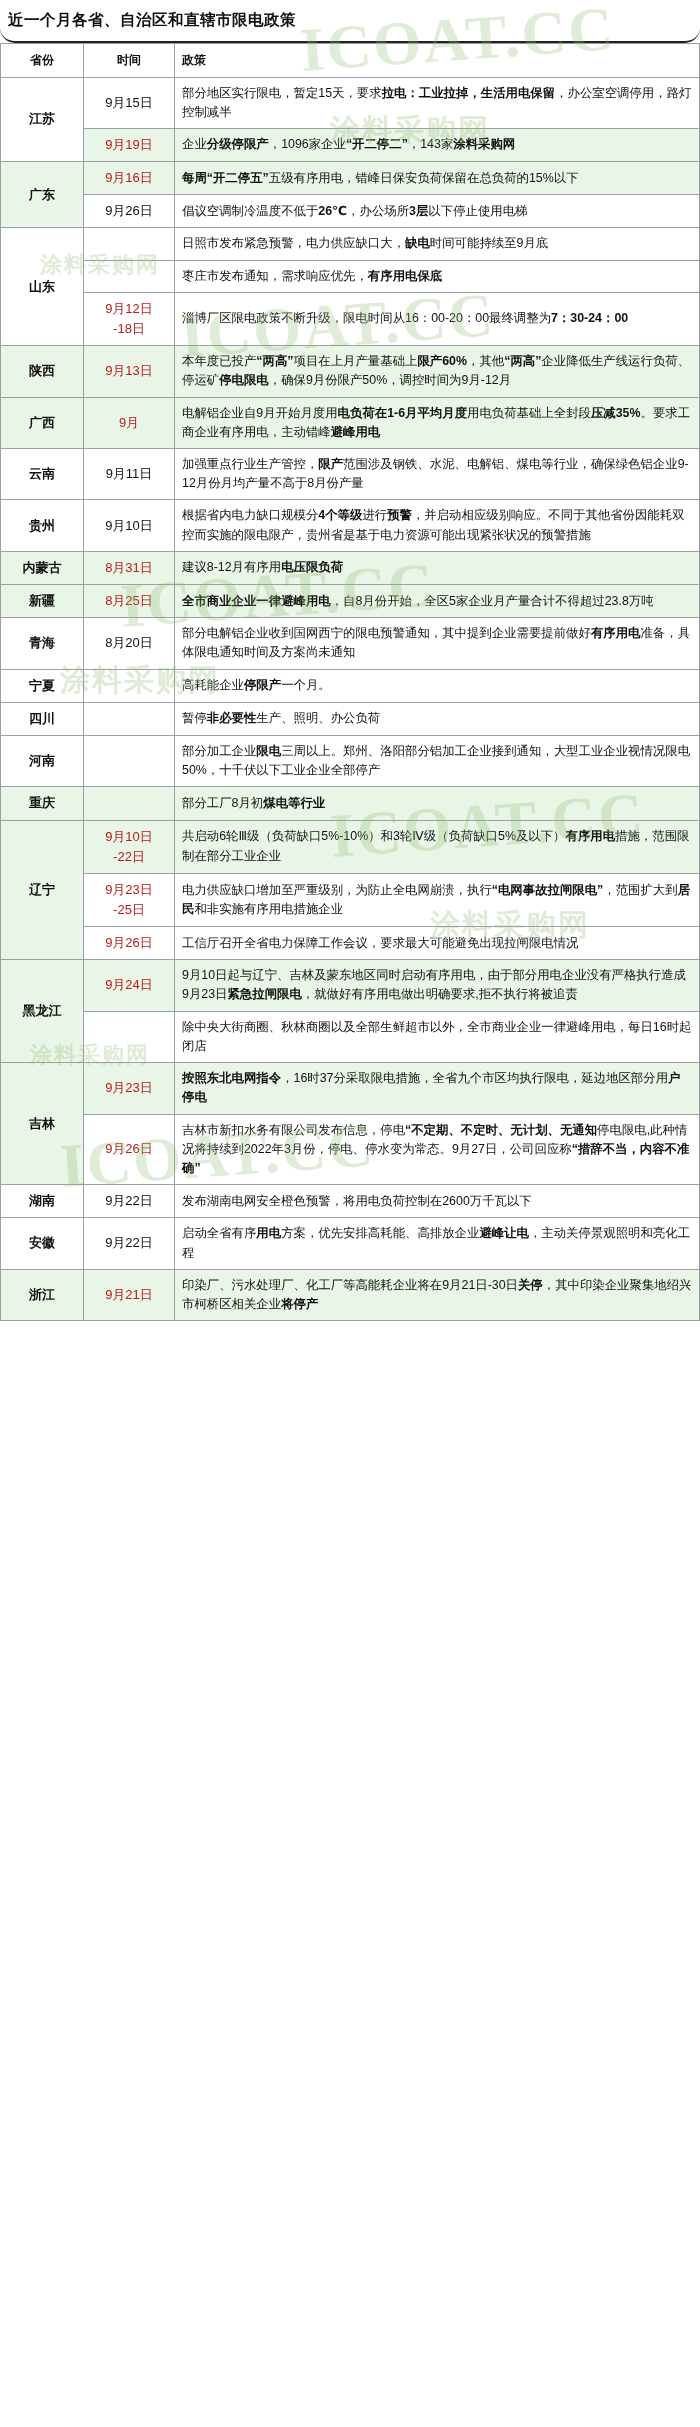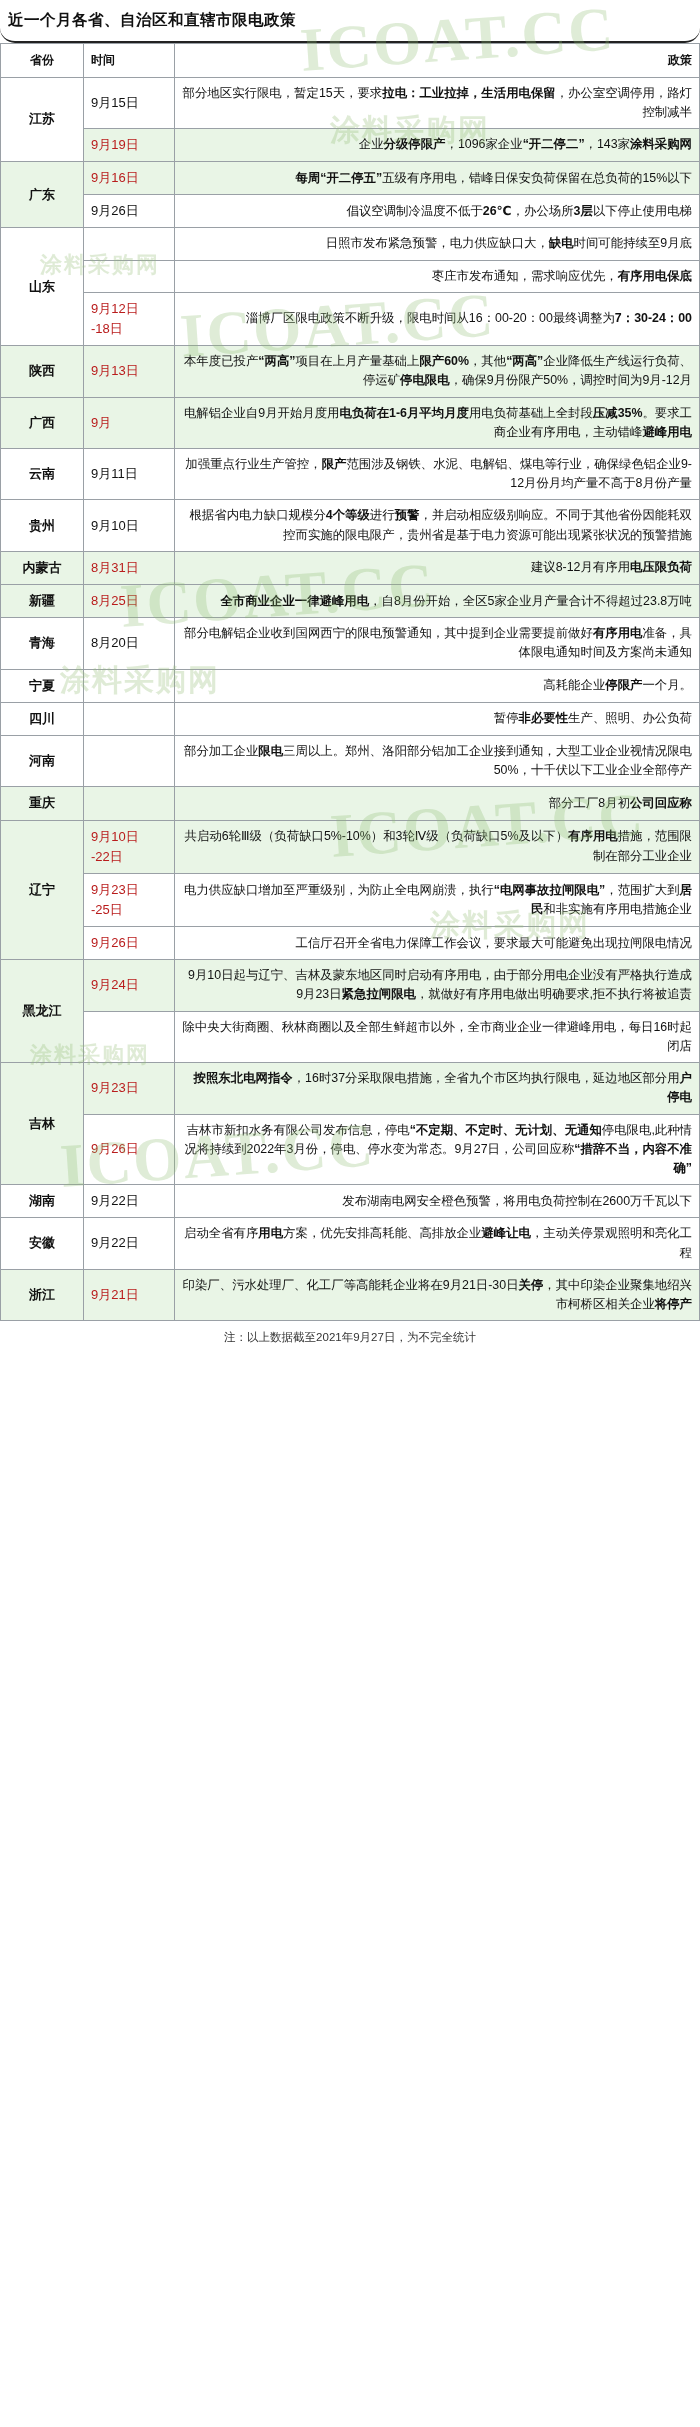--- a/index.html
+++ b/index.html
@@ -70,22 +70,22 @@
     line-height:1.55;
   }
   thead th{
     font-weight:bold;
     font-size:12px;
     text-align:left;
     padding:7px 7px;
     background:#fff;
   }
   th.c-prov,td.c-prov{width:68px;text-align:center;}
-  th.c-time,td.c-time{width:76px;text-align:left;}
-  th.c-pol,td.c-pol{width:auto;text-align:right;}
+  th.c-time,td.c-time{width:76px;text-align:center;}
+  th.c-pol,td.c-pol{width:auto;text-align:left;}
   td.c-prov{font-weight:bold;font-size:13px;}
   td.c-time{font-size:13px;}
   .green-cell{background:#e9f5e6;}
   .green-text{color:#b91c1c;}
   .note{
     text-align:center;
     font-size:11.5px;
     color:#333;
     padding:9px 0 8px 0;
     position:relative;
@@ -200,21 +200,21 @@
           <td class="c-pol">暂停<b>非必要性</b>生产、照明、办公负荷</td>
         </tr>
         <tr>
           <td class="c-prov" rowspan="1">河南</td>
           <td class="c-time"></td>
           <td class="c-pol">部分加工企业<b>限电</b>三周以上。郑州、洛阳部分铝加工企业接到通知，大型工业企业视情况限电50%，十千伏以下工业企业全部停产</td>
         </tr>
         <tr>
           <td class="c-prov green-cell" rowspan="1">重庆</td>
           <td class="c-time green-cell"></td>
-          <td class="c-pol green-cell">部分工厂8月初<b>公司回应称</b></td>
+          <td class="c-pol green-cell">部分工厂8月初<b>煤电等行业</b></td>
         </tr>
         <tr>
           <td class="c-prov green-cell" rowspan="3">辽宁</td>
           <td class="c-time green-cell green-text"><span class="nowrap">9月10日</span><br><span class="nowrap">-22日</span></td>
           <td class="c-pol green-cell">共启动6轮Ⅲ级（负荷缺口5%-10%）和3轮Ⅳ级（负荷缺口5%及以下）<b>有序用电</b>措施，范围限制在部分工业企业</td>
         </tr>
         <tr>
           <td class="c-time green-text"><span class="nowrap">9月23日</span><br><span class="nowrap">-25日</span></td>
           <td class="c-pol">电力供应缺口增加至严重级别，为防止全电网崩溃，执行<b>“电网事故拉闸限电”</b>，范围扩大到<b>居民</b>和非实施有序用电措施企业</td>
         </tr>
@@ -251,14 +251,13 @@
           <td class="c-pol"> 启动全省有序<b>用电</b>方案，优先安排高耗能、高排放企业<b>避峰让电</b>，主动关停景观照明和亮化工程</td>
         </tr>
         <tr>
           <td class="c-prov green-cell" rowspan="1">浙江</td>
           <td class="c-time green-cell green-text">9月21日</td>
           <td class="c-pol green-cell">印染厂、污水处理厂、化工厂等高能耗企业将在9月21日-30日<b>关停</b>，其中印染企业聚集地绍兴市柯桥区相关企业<b>将停产</b></td>
         </tr>
       </tbody>
   </table>
 
-  <div class="note">注：以上数据截至2021年9月27日，为不完全统计</div>
 </div>
 
 </body></html>

